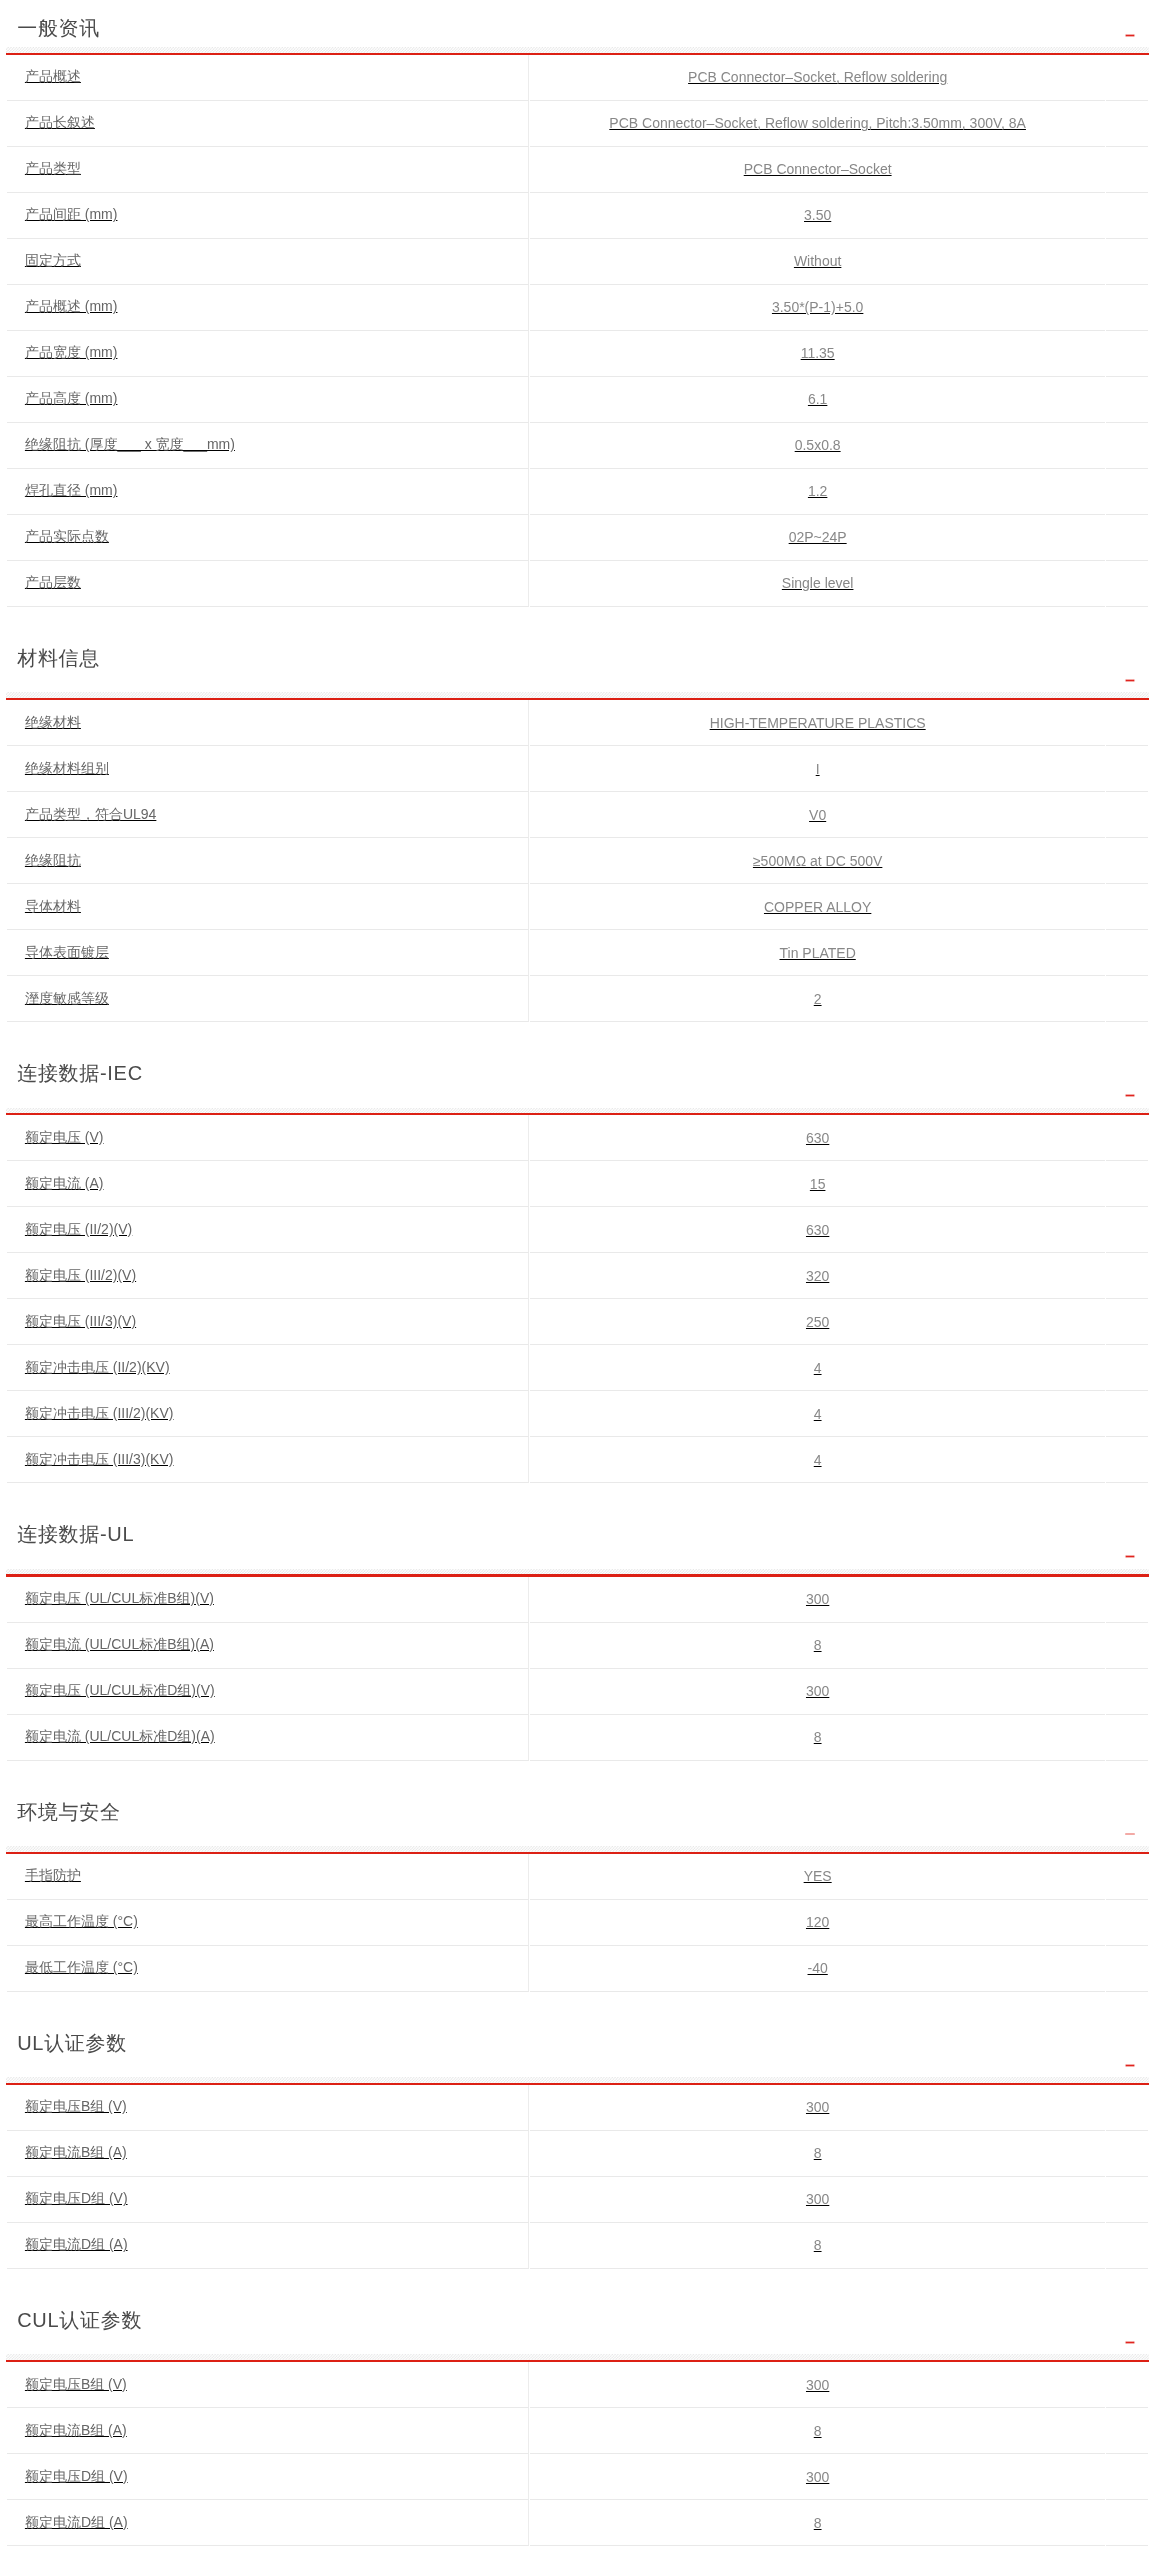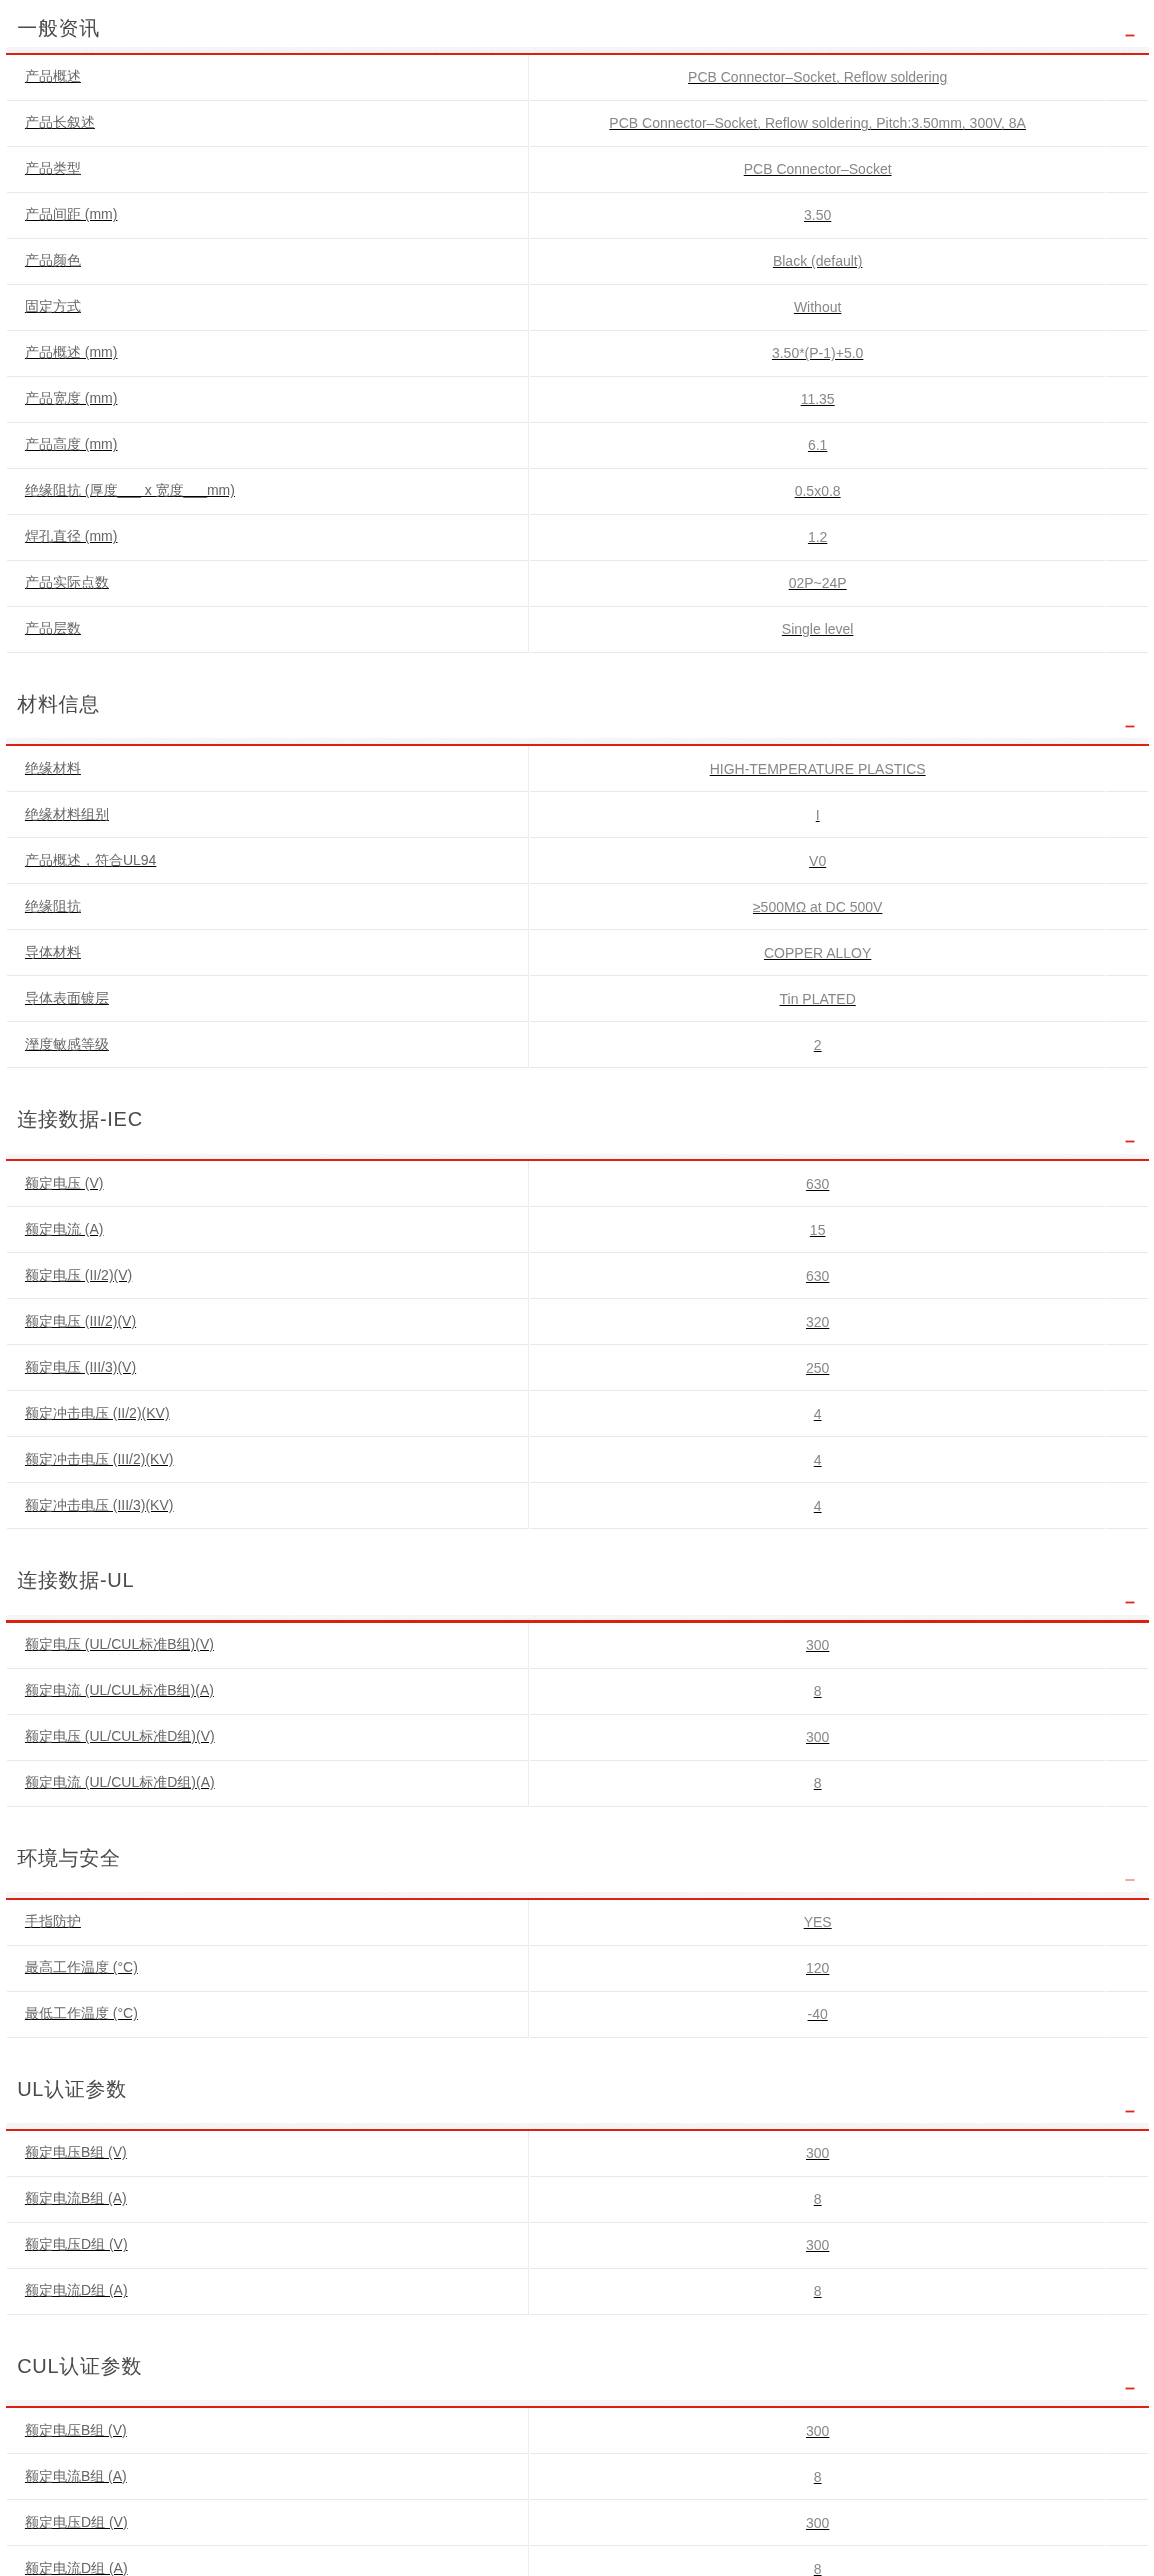--- a/index.html
+++ b/index.html
@@ -113,25 +113,20 @@
     <td class="value">PCB Connector–Socket</td>
     <td class="spacer"></td>
   </tr>
 
   <tr>
     <td class="label">产品间距 (mm)</td>
     <td class="value">3.50</td>
     <td class="spacer"></td>
   </tr>
 
-  <tr>
-    <td class="label">产品颜色</td>
-    <td class="value">Black (default)</td>
-    <td class="spacer"></td>
-  </tr>
 
   <tr>
     <td class="label">固定方式</td>
     <td class="value">Without</td>
     <td class="spacer"></td>
   </tr>
 
 
   <tr>
     <td class="label">产品概述 (mm)</td>
@@ -193,21 +188,21 @@
     <td class="spacer"></td>
   </tr>
 
   <tr>
     <td class="label">绝缘材料组别</td>
     <td class="value">I</td>
     <td class="spacer"></td>
   </tr>
 
   <tr>
-    <td class="label">产品概述，符合UL94</td>
+    <td class="label">产品类型，符合UL94</td>
     <td class="value">V0</td>
     <td class="spacer"></td>
   </tr>
 
   <tr>
     <td class="label">绝缘阻抗</td>
     <td class="value">≥500MΩ at DC 500V</td>
     <td class="spacer"></td>
   </tr>
 

